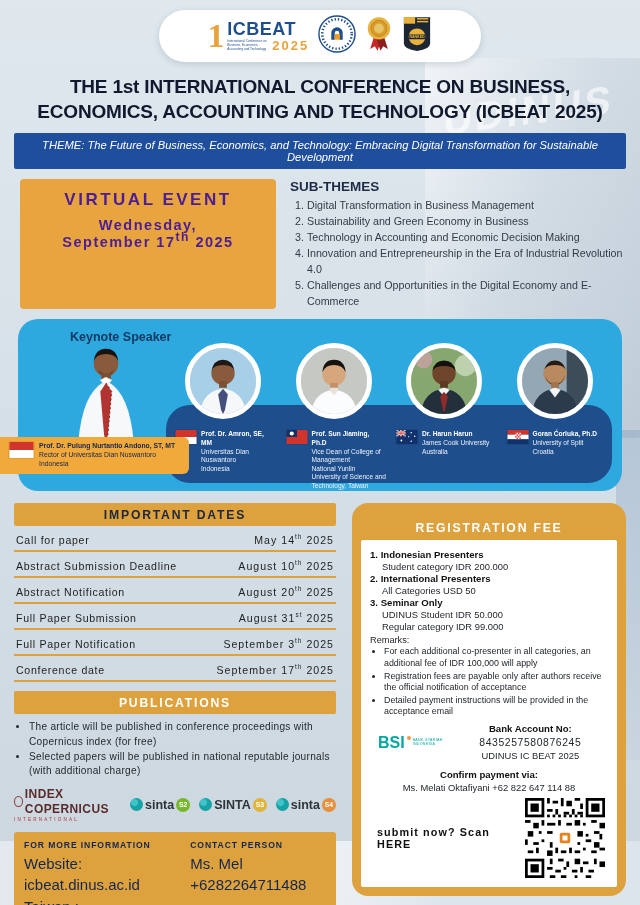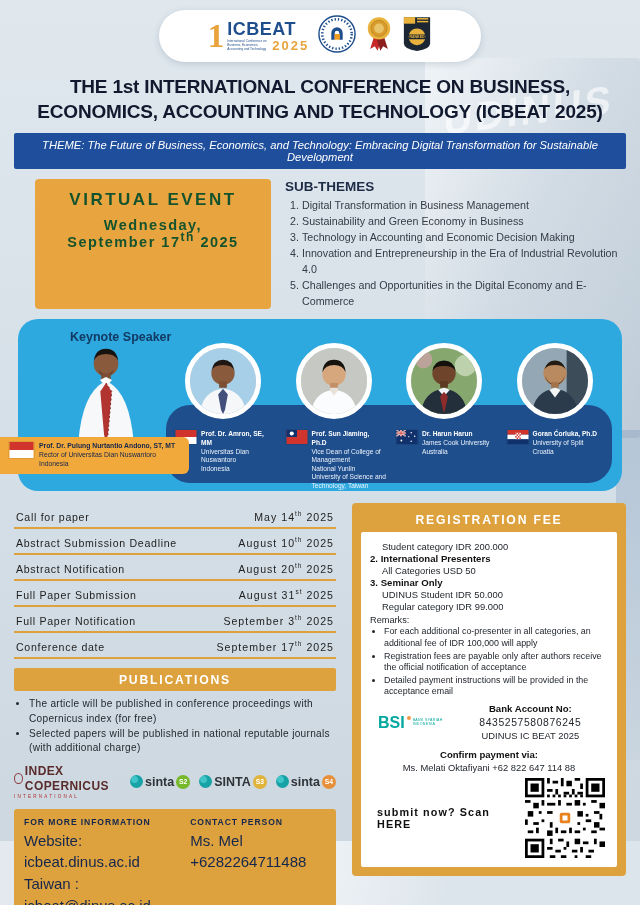--- a/index.html
+++ b/index.html
@@ -29,21 +29,21 @@
 
   
   .title{margin:12px 26px 0;text-align:center;font-size:19px;line-height:1.32;font-weight:bold;
     color:#10192e;letter-spacing:-.2px;position:relative;z-index:1;}
   .theme-band{margin:9px 14px 0;background:#1f4e9c;color:#fff;font-style:italic;font-size:11.2px;
     text-align:center;padding:6px 4px;border-radius:2px;position:relative;z-index:1;}
 
   
   .event-row{display:flex;margin:10px 14px 0 20px;gap:14px;position:relative;z-index:1;}
   .event-box{width:232px;flex:none;background:#e8a43e;border-radius:4px;text-align:center;
-    padding:11px 2px 12px;color:#14532d;margin-left:15px;}
+    padding:11px 12px 12px;color:#4c1d95;}
   .event-type{font-size:17px;font-weight:bold;letter-spacing:2.5px;}
   .event-day{margin-top:7px;font-size:14.5px;font-weight:bold;letter-spacing:1.5px;}
   .event-date{font-size:14.5px;font-weight:bold;letter-spacing:1.5px;margin-top:1px;}
   .subthemes{flex:1;color:#2a3442;}
   .sub-title{font-size:13.5px;font-weight:bold;color:#1d2b46;}
   .sub-list{margin:3px 0 0;padding-left:17px;font-size:10.7px;line-height:1.5;color:#333b47;}
 
   
   .speakers{position:relative;margin:10px 18px 0;height:172px;background:#2ea9e0;border-radius:20px;z-index:1;}
   .kn-label{position:absolute;left:52px;top:11px;font-size:12.5px;font-weight:bold;color:#123a63;}
@@ -91,21 +91,21 @@
   .sinta-t{font-size:12.5px;font-weight:bold;color:#2f3438;line-height:1;}
   .sinta-b{width:14px;height:14px;border-radius:50%;color:#fff;font-size:6.8px;font-weight:bold;
     display:flex;align-items:center;justify-content:center;flex:none;}
   .b-s2{background:#76b82a;}.b-s3{background:#e0b33a;}.b-s4{background:#e7903c;}
 
   .info-box{margin-top:9px;background:#dda23e;border-radius:3px;padding:8px 10px 9px;display:flex;gap:20px;color:#14264d;}
   .info-lab{font-size:8.6px;font-weight:bold;letter-spacing:.9px;}
   .info-val{font-size:15px;margin-top:3px;line-height:1.45;}
 
   
-  .reg{background:#dda23e;border-radius:4px;padding:4px 9px 9px;}
+  .reg{background:#dda23e;border-radius:16px;padding:12px 9px 9px;}
   .reg-head{color:#fff;padding:6px 0 5px;font-size:12.2px;letter-spacing:1.8px;text-align:center;font-weight:bold;}
   .reg-inner{background:#fff;border-radius:2px;padding:8px 9px 9px;font-size:9.4px;color:#23282e;}
   .reg-item-h{font-weight:bold;color:#121212;font-size:9.6px;margin-top:1px;}
   .reg-line{padding-left:12px;margin-top:1px;}
   .remarks-label{margin-top:3px;font-size:9.2px;}
   .remark-list{padding-left:14px;margin:1px 0 0;font-size:8.9px;line-height:1.3;}
   .remark-list li{margin-top:1px;}
   .bank-row{display:flex;align-items:center;gap:6px;margin-top:5px;}
   .bsi{flex:none;display:flex;align-items:flex-start;gap:2px;padding-left:8px;}
   .bsi-t{font-size:16px;font-weight:bold;color:#00a8a0;line-height:1;position:relative;}
@@ -359,20 +359,21 @@
         </div>
       </div>
 
     </div>
   </div>
 
   <div class="cols">
     <div class="col-left">
 
       <div>
+        <div class="section-head dates-head">IMPORTANT DATES</div>
         <div class="date-row">
           <span>Call for paper</span>
           <span class="date-val"><span>May 14</span><sup>th</sup> <span>2025</span></span>
         </div>
         <div class="date-row">
           <span>Abstract Submission Deadline</span>
           <span class="date-val"><span>August 10</span><sup>th</sup> <span>2025</span></span>
         </div>
         <div class="date-row">
           <span>Abstract Notification</span>
@@ -438,20 +439,21 @@
         </div>
       </div>
 
     </div>
 
     <div class="col-right">
       <div class="reg">
         <div class="reg-head">REGISTRATION FEE</div>
         <div class="reg-inner">
 
+          <div class="reg-item-h">1. Indonesian Presenters</div>
           <div class="reg-line">Student category IDR 200.000</div>
           <div class="reg-item-h">2. International Presenters</div>
           <div class="reg-line">All Categories USD 50</div>
           <div class="reg-item-h">3. Seminar Only</div>
           <div class="reg-line">UDINUS Student IDR 50.000</div>
           <div class="reg-line">Regular category IDR 99.000</div>
 
           <div class="remarks-label">Remarks:</div>
           <ul class="remark-list">
             <li>For each additional co-presenter in all categories, an additional fee of IDR 100,000 will apply</li>

